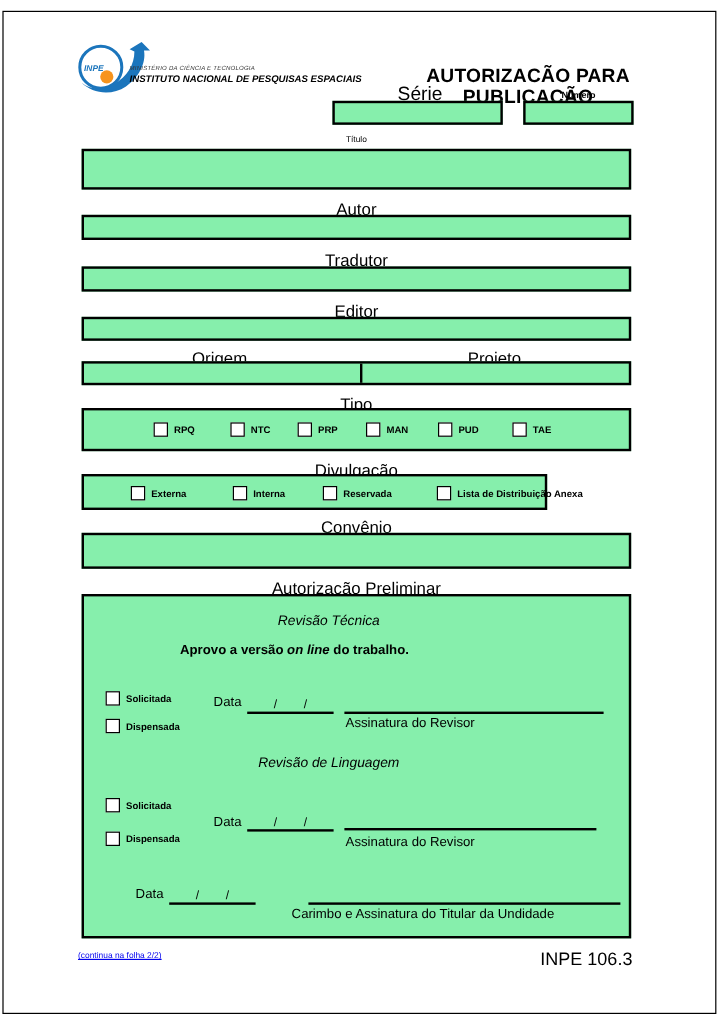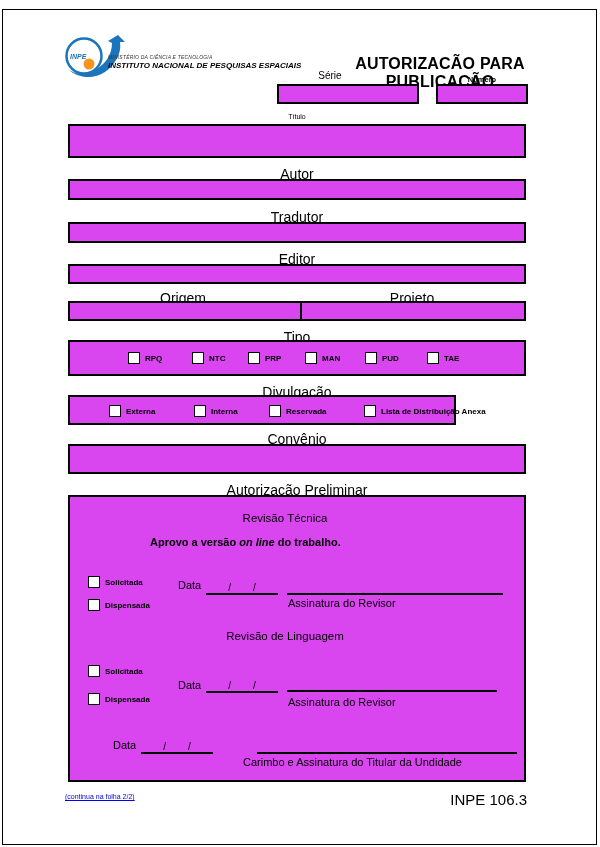--- a/index.html
+++ b/index.html
@@ -1,31 +1,31 @@
 <!DOCTYPE html>
 <html><head>
 <meta charset="utf-8">
 <style>
   html,body{margin:0;padding:0;background:#fff;}
   .page{position:relative;width:600px;height:847px;background:#fff;color:#000;
         font-family:"Liberation Sans",sans-serif;overflow:hidden;}
   .frame{position:absolute;left:2px;top:9px;width:593px;height:834px;border:1px solid #000;}
   .abs{position:absolute;}
   .lbl{position:absolute;text-align:center;font-size:14px;white-space:nowrap;}
-  .box{position:absolute;border:2px solid #000;background:#d946ef;box-sizing:border-box;}
+  .box{position:absolute;border:2px solid #000;background:#86efac;box-sizing:border-box;}
   .ministry{position:absolute;left:108px;top:54px;font-size:5px;font-style:italic;color:#333;
             letter-spacing:.2px;white-space:nowrap;}
   .institute{position:absolute;left:108px;top:61px;font-size:8px;font-weight:bold;font-style:italic;
              white-space:nowrap;}
   .form-title{position:absolute;left:300px;top:55px;width:280px;text-align:center;
               font-size:16px;font-weight:bold;letter-spacing:.2px;}
   .opt{position:absolute;display:flex;align-items:center;gap:5px;}
   .cb{width:10px;height:10px;border:1px solid #000;background:#fff;flex:none;display:inline-block;}
   .opt-label{font-size:8px;font-weight:bold;white-space:nowrap;}
-  .sec-title{position:absolute;left:11px;width:408px;text-align:center;font-size:11.5px;}
+  .sec-title{position:absolute;left:0;width:408px;text-align:center;font-size:11.5px;font-style:italic;}
   .approval{position:absolute;left:80px;top:39px;font-size:11px;font-weight:bold;white-space:nowrap;}
   .dateword{position:absolute;font-size:11px;}
   .dateline{position:absolute;border-bottom:2px solid #000;display:flex;
             justify-content:space-evenly;align-items:flex-end;font-size:10px;}
   .sig-line{position:absolute;border-bottom:2px solid #000;}
   .sig-cap{position:absolute;font-size:11px;white-space:nowrap;}
   .footer-link{position:absolute;left:65px;top:793px;font-size:7px;color:#0000EE;
                text-decoration:underline;cursor:pointer;white-space:nowrap;}
   .form-code{position:absolute;left:440px;top:791px;width:87px;text-align:right;font-size:15px;}
 </style>
@@ -39,21 +39,21 @@
     <circle cx="22" cy="22" r="17.5" fill="#fff" stroke-width="2.5" stroke="#1B75BC"></circle>
     <path d="M56 1 L46 7 L50 9 C50 20 44 30 33 36 C24 41 13 41 6 35 C15 44 31 46 43 38 C53 31 60 19 58 8 L63 8 Z" fill="#1B75BC"></path>
     <circle cx="27" cy="30" r="5.5" fill="#F7941D"></circle>
     <text x="8" y="25" font-size="7" font-style="italic" font-weight="bold" fill="#1B75BC">INPE</text>
   </svg>
   <div class="ministry">MINISTÉRIO DA CIÊNCIA E TECNOLOGIA</div>
   <div class="institute">INSTITUTO NACIONAL DE PESQUISAS ESPACIAIS</div>
 
   <div class="form-title">AUTORIZACÃO PARA PUBLICAÇÃO</div>
 
-  <div class="lbl" style="left:259px;top:70px;width:142px;font-size:10px">Série</div>
+  <div class="lbl" style="left:279px;top:70px;width:142px;font-size:16px">Série</div>
   <div class="lbl" style="left:436px;top:75px;width:92px;font-size:7.5px;font-weight:bold">Número</div>
   <div class="box" style="left:277px;top:84px;width:142px;height:20px"></div>
   <div class="box" style="left:436px;top:84px;width:92px;height:20px"></div>
 
   <div class="lbl" style="left:68px;top:113px;width:458px;font-size:7px">Título</div>
   <div class="box" style="left:68px;top:124px;width:458px;height:34px"></div>
 
   <div class="lbl" style="left:68px;top:166px;width:458px">Autor</div>
   <div class="box" style="left:68px;top:179px;width:458px;height:21px"></div>
 

